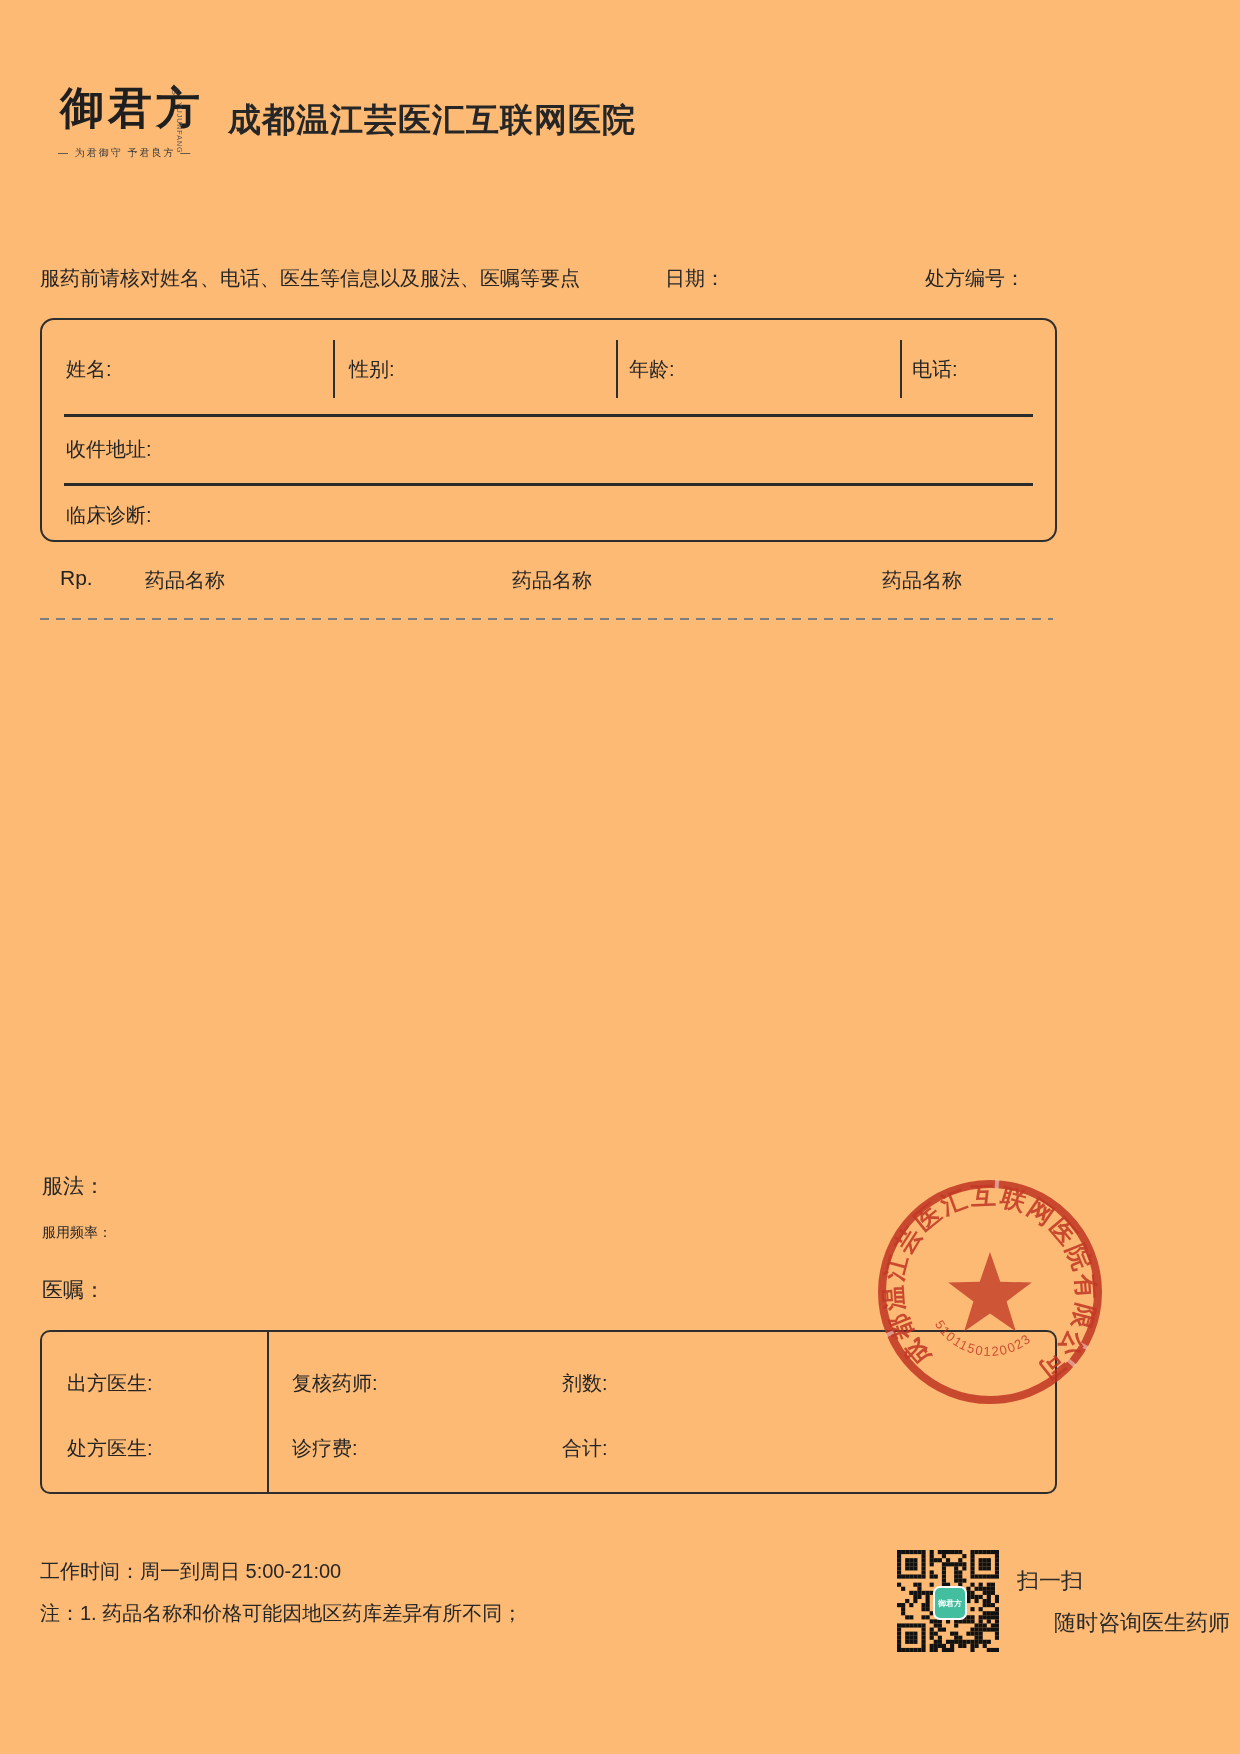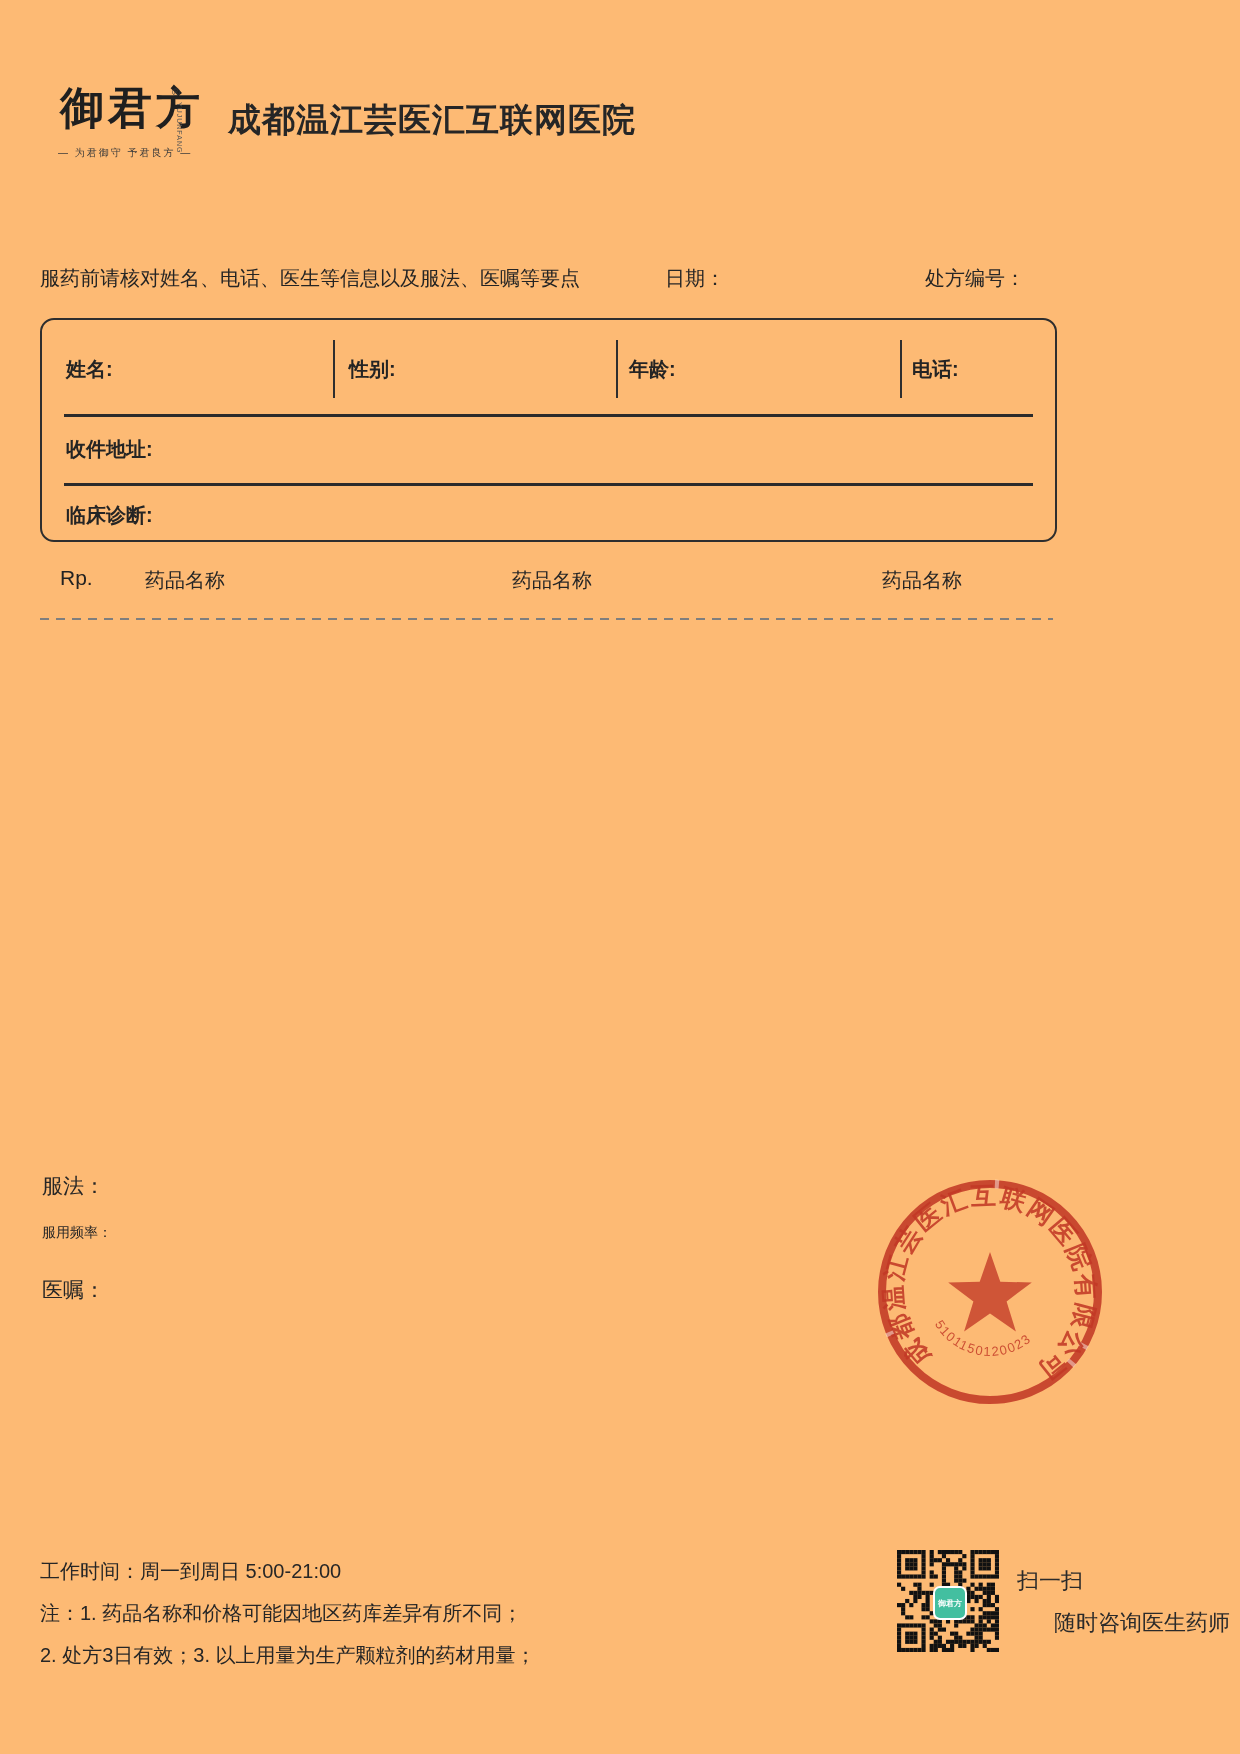--- a/index.html
+++ b/index.html
@@ -14,21 +14,21 @@
   .logo-side{left:176px;top:102px;font-size:7px;color:#555;writing-mode:vertical-rl;letter-spacing:1px;}
   .logo-tagline{left:58px;top:146px;font-size:10px;letter-spacing:2px;color:#3a3a3a;}
   .hospital-title{left:228px;top:98px;font-size:33px;font-weight:bold;letter-spacing:1px;color:#262626;}
 
   
   .notice{left:40px;top:265px;font-size:20px;color:#242424;}
   .date-label{left:665px;top:265px;font-size:20px;}
   .rxno-label{left:925px;top:265px;font-size:20px;}
 
   
-  .patient-box{left:40px;top:318px;width:1013px;height:220px;border:2px solid #2e2e2e;border-radius:14px;font-weight:bold;}
+  .patient-box{left:40px;top:318px;width:1013px;height:220px;border:2px solid #2e2e2e;border-radius:14px;}
   .p-label{font-size:20px;color:#242424;}
   .vdiv{position:absolute;top:20px;width:2px;height:58px;background:#2e2e2e;}
   .hline{position:absolute;left:22px;right:22px;height:3px;background:#2b2b2b;}
 
   
   .rp-label{left:60px;top:566px;font-size:21px;color:#222;}
   .rp-col1{left:145px;top:567px;font-size:20px;}
   .rp-col2{left:512px;top:567px;font-size:20px;}
   .rp-col3{left:882px;top:567px;font-size:20px;}
   .dash-line{left:40px;top:618px;width:1013px;height:2px;
@@ -91,40 +91,48 @@
   <div class="abs rp-label">Rp.</div>
   <div class="abs rp-col1">药品名称</div>
   <div class="abs rp-col2">药品名称</div>
   <div class="abs rp-col3">药品名称</div>
   <div class="abs dash-line"></div>
 
   <div class="abs usage-method">服法：</div>
   <div class="abs usage-frequency">服用频率：</div>
   <div class="abs usage-advice">医嘱：</div>
 
+  <div class="abs sign-box">
+    <div class="sign-vdiv"></div>
+    <div class="abs s-label" style="left:25px;top:38px;">出方医生:</div>
+    <div class="abs s-label" style="left:25px;top:103px;">处方医生:</div>
+    <div class="abs s-label" style="left:250px;top:38px;">复核药师:</div>
+    <div class="abs s-label" style="left:250px;top:103px;">诊疗费:</div>
+    <div class="abs s-label" style="left:520px;top:38px;">剂数:</div>
+    <div class="abs s-label" style="left:520px;top:103px;">合计:</div>
+  </div>
 
   <svg class="abs stamp" viewBox="0 0 240 240">
     <defs>
       <path id="ringPath" d="M 62.5 183.9 A 86 86 0 1 1 177.5 56.1 A 86 86 0 1 1 62.5 183.9"></path>
       <path id="serialPath" d="M 64.6 152 A 64 64 0 0 0 175.4 152"></path>
     </defs>
     <circle cx="120" cy="120" r="108" fill="none" stroke="#bf3222" stroke-width="8" opacity="0.88"></circle>
     <circle cx="120" cy="120" r="108" fill="none" stroke="#ffffff" stroke-width="9" stroke-dasharray="4 215" opacity="0.45" transform="rotate(40 120 120)"></circle>
     <text font-size="25" font-weight="bold" fill="#bf3222" fill-opacity="0.88" letter-spacing="2.5" font-family="Liberation Sans, sans-serif">
       <textPath href="#ringPath">成都温江芸医汇互联网医院有限公司</textPath>
     </text>
     <text font-size="13" fill="#bf3222" fill-opacity="0.82" letter-spacing="1.5" font-family="Liberation Sans, sans-serif">
       <textPath href="#serialPath">5101150120023</textPath>
     </text>
     <polygon points="120,80 130.3,109.8 161.8,110.4 136.6,129.4 145.9,159.6 120,141.5 94.1,159.6 103.4,129.4 78.2,110.4 109.7,109.8" fill="#bf3222" fill-opacity="0.78"></polygon>
   </svg>
 
   <div class="abs foot-hours">工作时间：周一到周日 5:00-21:00</div>
   <div class="abs foot-note1">注：1. 药品名称和价格可能因地区药库差异有所不同；</div>
-  <div class="abs foot-note2">2. 处方3日有效；3. 以上用量为生产颗粒剂的药材用量；</div>
 
   <div class="abs qr">
     <svg id="qr-svg" viewBox="0 0 102 102" width="102" height="102">
         <rect x="0.00" y="0.00" width="4.14" height="4.14"></rect>
         <rect x="4.08" y="0.00" width="4.14" height="4.14"></rect>
         <rect x="8.16" y="0.00" width="4.14" height="4.14"></rect>
         <rect x="12.24" y="0.00" width="4.14" height="4.14"></rect>
         <rect x="16.32" y="0.00" width="4.14" height="4.14"></rect>
         <rect x="20.40" y="0.00" width="4.14" height="4.14"></rect>
         <rect x="24.48" y="0.00" width="4.14" height="4.14"></rect>

